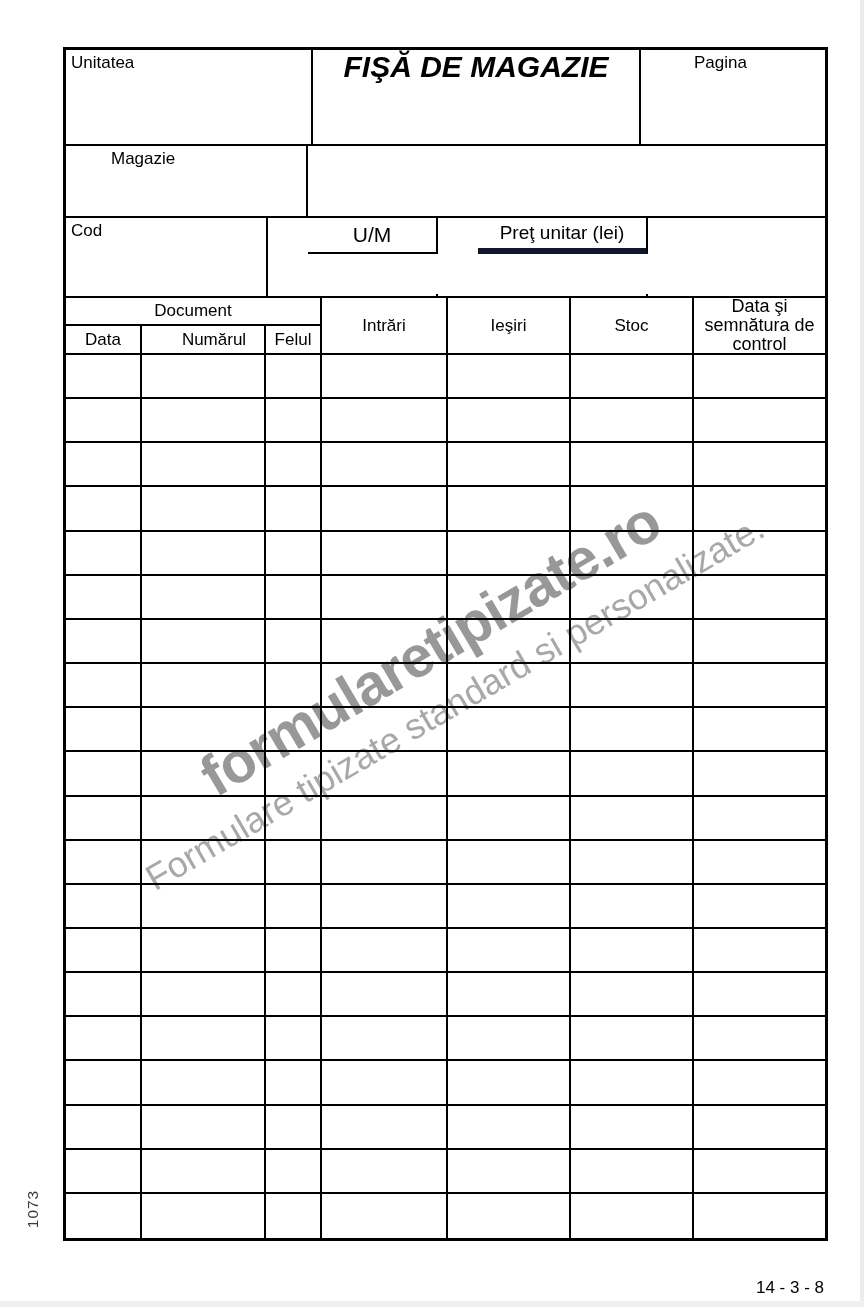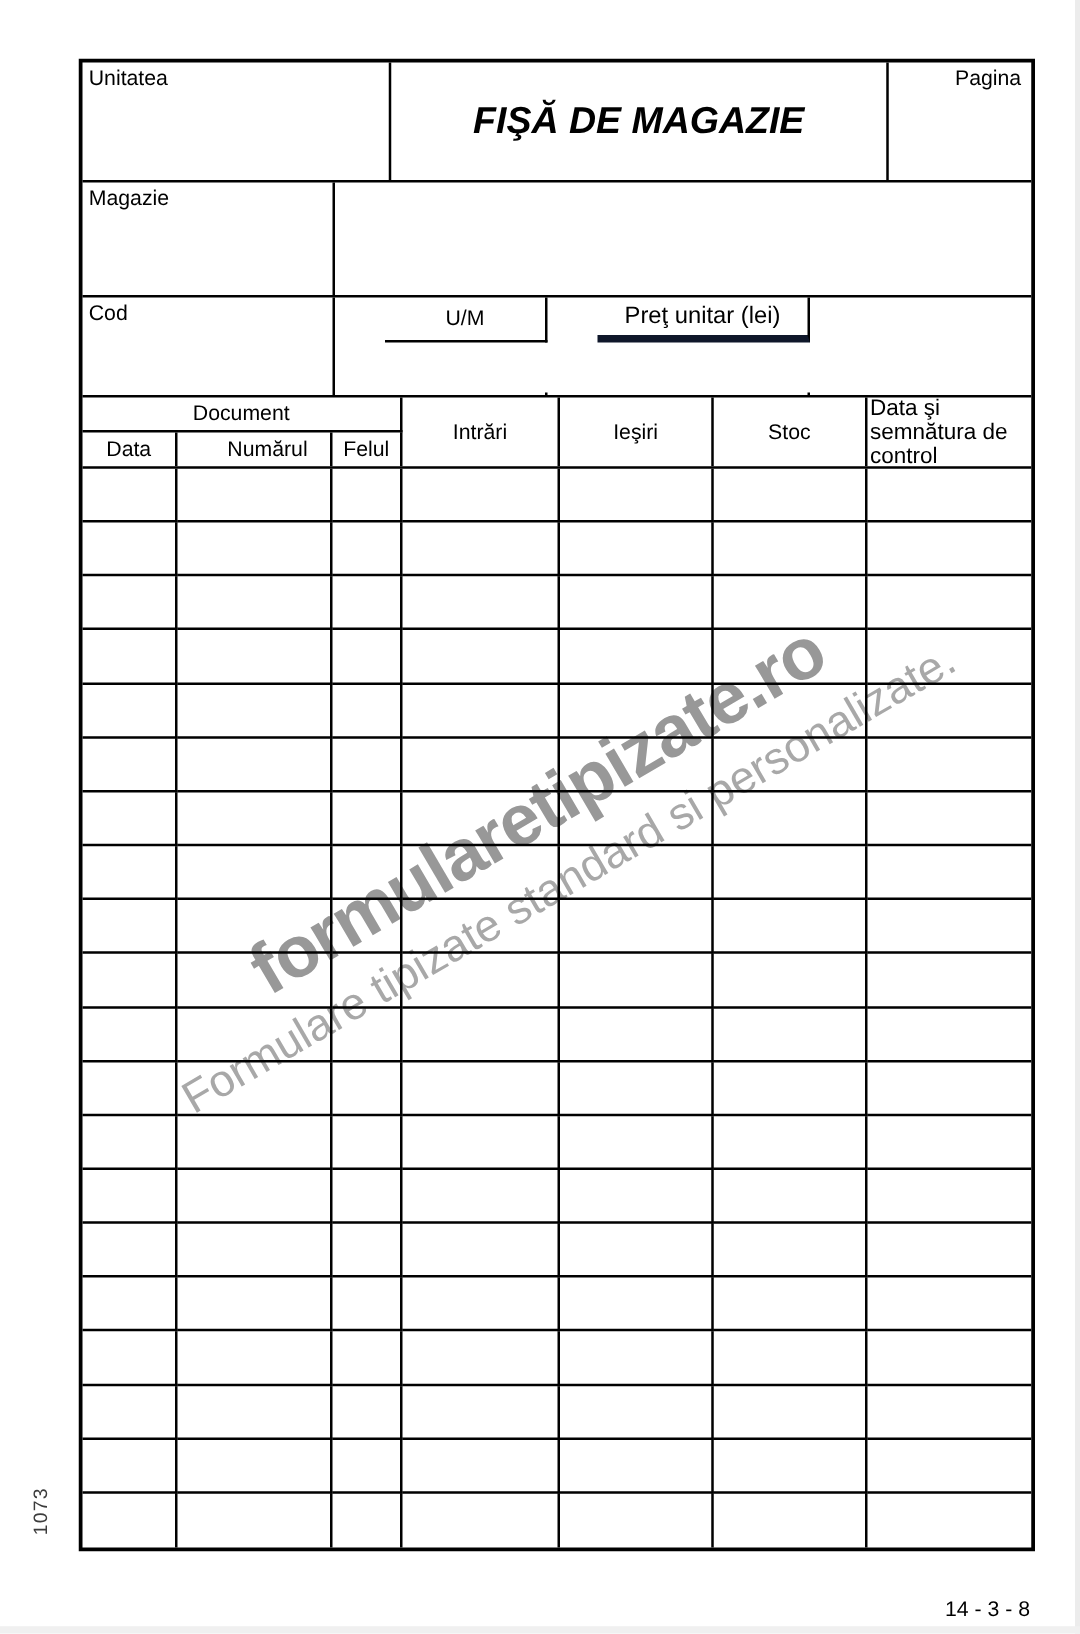--- a/index.html
+++ b/index.html
@@ -19,47 +19,47 @@
          font-size:36px; }
 
   .sect { position:relative; z-index:2; display:flex; border-bottom:2px solid #000; }
   .cell { border-right:2px solid #000; position:relative; background:transparent; }
   .cell.no-r { border-right:none; }
   .lbl { font-size:17px; line-height:20px; padding:3px 5px; display:block; }
 
   
   .s1 { height:96px; }
   .s1 .c-unitatea { width:247px; }
-  .s1 .c-title { width:398px; display:flex; align-items:center; justify-content:center; }
+  .s1 .c-title { width:328px; display:flex; align-items:flex-start; justify-content:center; }
   .s1 .c-pagina { flex:1;padding-left:48px; }
   .title { font-size:30px; font-weight:bold; font-style:italic; letter-spacing:0px; }
 
   
-  .s2 { height:92px; }
+  .s2 { height:72px;padding-left:40px; }
   .s2 .c-magazie { width:202px; }
   .s2 .c-material { flex:1; }
 
   
   .s3 { height:80px; display:grid; grid-template-columns:202px 130px 170px 1fr;
         grid-template-rows:36px 1fr;gap:40px; }
   .s3 .c-cod { grid-row:1/3; grid-column:1; border-right:2px solid #000; }
   .s3 .c-umh { grid-row:1; grid-column:2; border-right:2px solid #000; border-bottom:2px solid #000;
-               display:flex; align-items:center; justify-content:center; font-size:17px; }
+               display:flex; align-items:center; justify-content:center; font-size:21px; }
   .s3 .c-preth { grid-row:1; grid-column:3; border-right:2px solid #000; border-bottom:6px solid #0f172a;
                display:flex; align-items:center; justify-content:center; font-size:19px; }
   .s3 .c-umv { grid-row:2; grid-column:2; border-right:2px solid #000; }
   .s3 .c-pretv { grid-row:2; grid-column:3; border-right:2px solid #000; }
   .s3 .c-empty { grid-row:1/3; grid-column:4; }
 
   
   .thead, .tbody { display:grid; grid-template-columns:76px 124px 56px 126px 123px 123px 1fr; }
 
   
   .thead { height:57px; grid-template-rows:28px 1fr; border-bottom:2px solid #000;
-           position:relative; z-index:2; text-align:left; font-size:17px; }
+           position:relative; z-index:2; text-align:center; font-size:17px; }
   .th { border-right:2px solid #000; display:flex; align-items:center; justify-content:center;
         line-height:18px; }
   .th-doc { grid-column:1/4; grid-row:1; border-bottom:2px solid #000; }
   .th-data { grid-column:1; grid-row:2; }
   .th-numarul { grid-column:2; grid-row:2;margin-left:22px; }
   .th-felul { grid-column:3; grid-row:2; }
   .th-tall { grid-row:1/3; }
   .th-intrari { grid-column:4; }
   .th-iesiri { grid-column:5; }
   .th-stoc { grid-column:6; }

